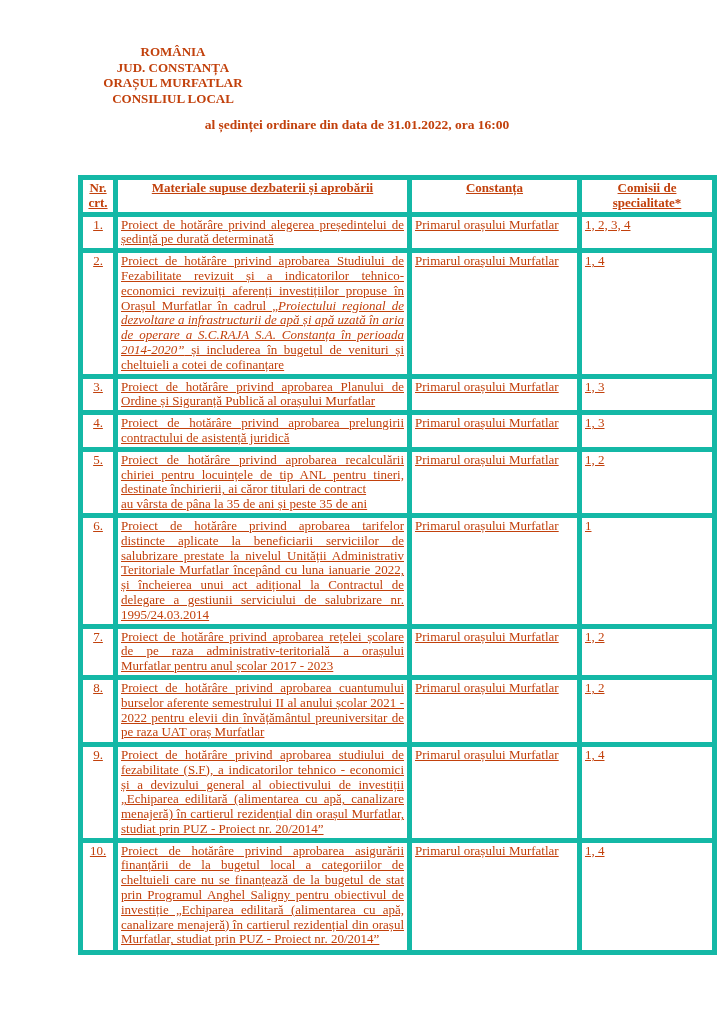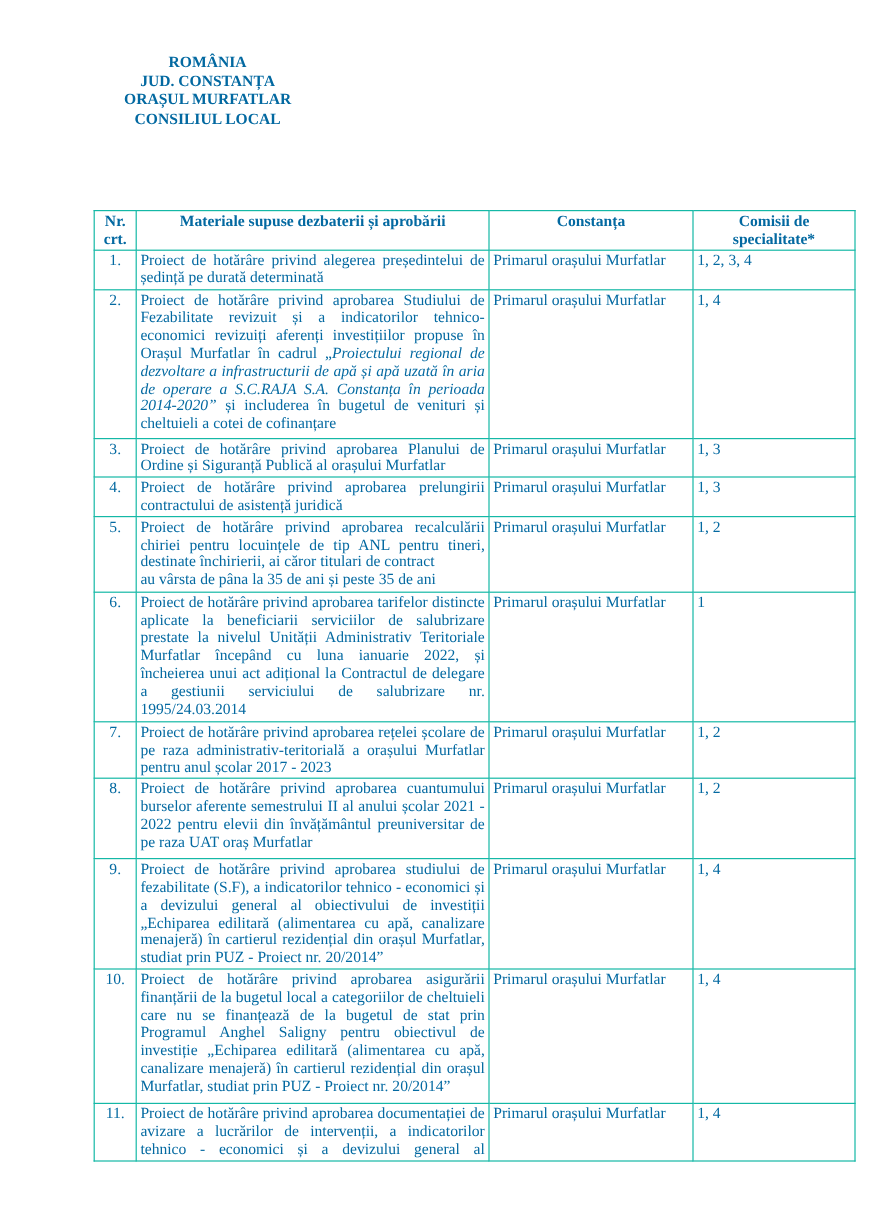--- a/index.html
+++ b/index.html
@@ -1,21 +1,21 @@
 <!DOCTYPE html>
 <html><head>
 <meta charset="utf-8">
 <style>
   html, body { margin: 0; padding: 0; background: #fff; }
   .page {
     position: relative;
     width: 724px;
     height: 1024px;
     background: #ffffff;
-    color: #0369a1;
+    color: #c2410c;
     font-family: "Liberation Serif", "DejaVu Serif", serif;
     overflow: hidden;
   }
   .letterhead {
     position: absolute;
     top: 44px;
     left: 103px;
     width: 140px;
     text-align: center;
     font-weight: bold;
@@ -37,24 +37,25 @@
     position: absolute;
     left: 78px;
     top: 175px;
     width: 634px;
     border-collapse: collapse;
     table-layout: fixed;
     font-size: 13px;
     line-height: 14.8px;
   }
   table.agenda th, table.agenda td {
-    border: 1px solid #14b8a6;
+    border: 5px solid #14b8a6;
     vertical-align: top;
     padding: 1px 3px;
     overflow: hidden;
+    text-decoration: underline;
   }
   table.agenda thead tr { height: 28px; }
   table.agenda th {
     font-weight: bold;
     text-align: center;
     white-space: pre-line;
     padding: 1px 2px;
     vertical-align: top;
   }
   td.cell-nr { text-align: center; padding-top: 2px; }
@@ -75,20 +76,21 @@
 <div class="page">
 
   <div class="letterhead">
     <div>ROMÂNIA</div>
     <div>JUD. CONSTANȚA</div>
     <div>ORAȘUL MURFATLAR</div>
     <div>CONSILIUL LOCAL</div>
   </div>
 
   <div class="title-block">
+    <div>al ședinței ordinare din data de 31.01.2022, ora 16:00</div>
   </div>
 
   <table class="agenda">
     <colgroup>
       <col style="width:35px">
       <col style="width:294px">
       <col style="width:170px">
       <col style="width:135px">
     </colgroup>
     <thead>
@@ -156,22 +158,16 @@
           <td class="cell-mat"><span>Proiect de hotărâre privind aprobarea studiului de fezabilitate (S.F), a indicatorilor tehnico - economici și a devizului general al obiectivului de investiții „Echiparea edilitară (alimentarea cu apă, canalizare menajeră) în cartierul rezidențial din orașul Murfatlar, studiat prin PUZ - Proiect nr. 20/2014”</span></td>
           <td class="cell-init">Primarul orașului Murfatlar</td>
           <td class="cell-com">1, 4</td>
         </tr>
         <tr style="height: 112px;">
           <td class="cell-nr">10.</td>
           <td class="cell-mat"><span>Proiect de hotărâre privind aprobarea asigurării finanțării de la bugetul local a categoriilor de cheltuieli care nu se finanțează de la bugetul de stat prin Programul Anghel Saligny pentru obiectivul de investiție „Echiparea edilitară (alimentarea cu apă, canalizare menajeră) în cartierul rezidențial din orașul Murfatlar, studiat prin PUZ - Proiect nr. 20/2014”</span></td>
           <td class="cell-init">Primarul orașului Murfatlar</td>
           <td class="cell-com">1, 4</td>
         </tr>
-        <tr style="height: 48px;">
-          <td class="cell-nr">11.</td>
-          <td class="cell-mat clipped"><span>Proiect de hotărâre privind aprobarea documentației de avizare a lucrărilor de intervenții, a indicatorilor tehnico - economici și a devizului general al</span></td>
-          <td class="cell-init">Primarul orașului Murfatlar</td>
-          <td class="cell-com">1, 4</td>
-        </tr>
       </tbody>
   </table>
 
 </div>
 
 </body></html>

